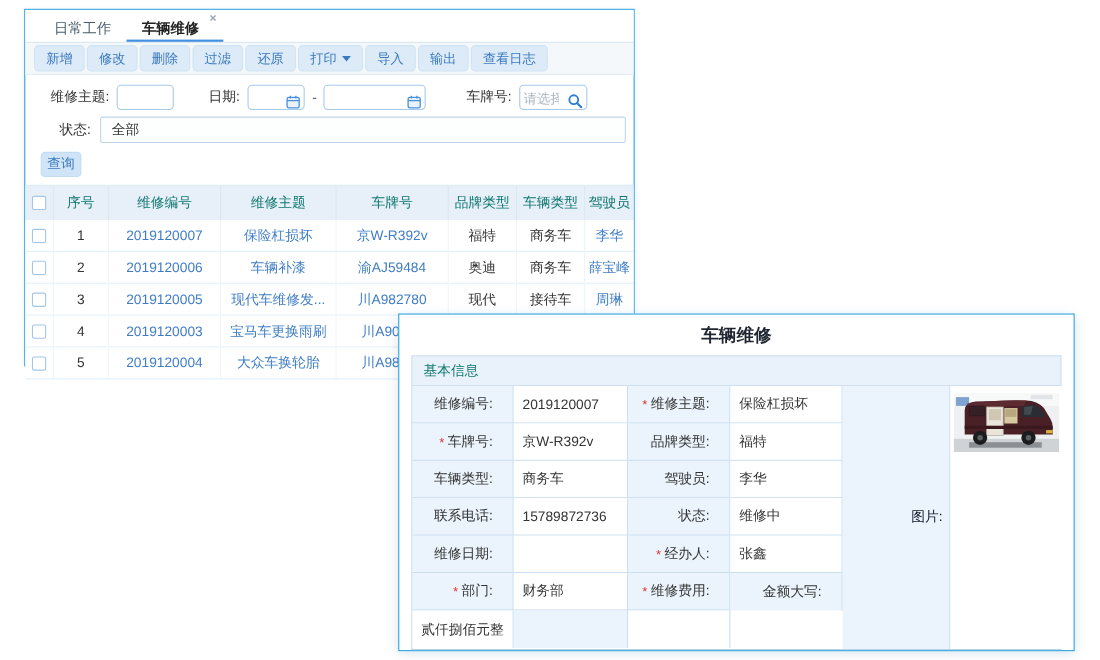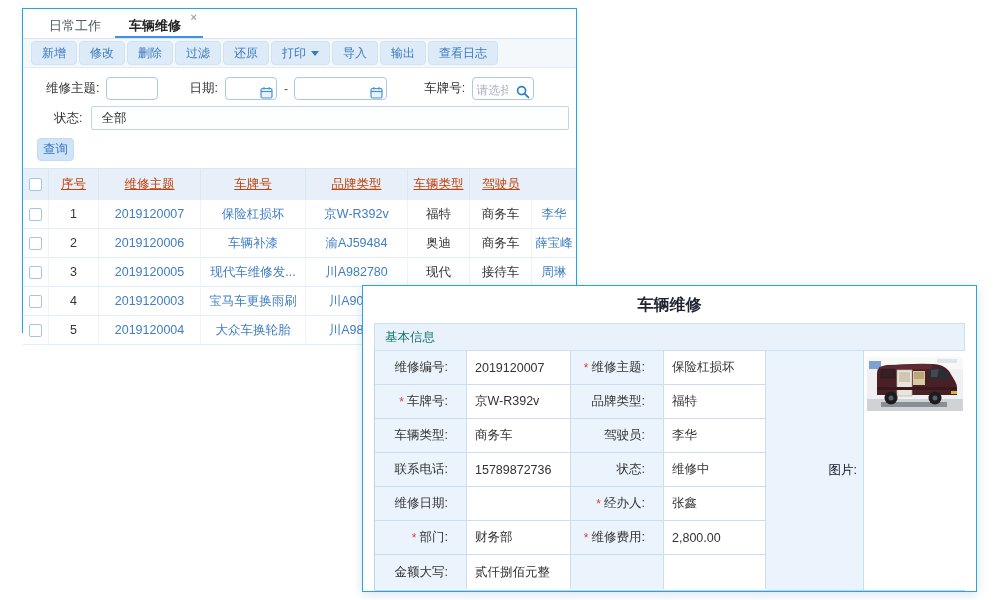--- a/index.html
+++ b/index.html
@@ -29,21 +29,21 @@
   .ml-topic { margin-left:23px; }
   .ml-date { margin-left:31px; }
   .ml-plate { margin-left:37px; }
   .icon-svg { flex:none; display:block; }
   .filter-row2 { display:flex; align-items:center; margin-top:6px; font-size:12.5px; color:#333; }
   .status-label { margin-left:31px; }
   .status-select { flex:1; margin-left:9px; margin-right:7px; height:24px; border:1px solid #c2d6ea; border-radius:2px; background:#fdfefe; display:flex; align-items:center; padding-left:9px; font-size:12.5px; color:#333; }
   .query-btn { display:inline-block; margin:8px 0 0 14px; background:#cfe4f6; border:1px solid #c2dcf2; color:#3b79bd; font-size:12.5px; line-height:1; padding:4px 5px; border-radius:4px; cursor:pointer; }
   .grid-table { margin-top:7px; border-top:1px solid #d9e8f4; }
   .trow { display:grid; grid-template-columns:26px 50px 102px 105px 102px 62px 62px 44px; align-items:center; }
-  .thead { background:#e7f0f9; color:#c2410c; height:31px; font-size:12.5px;text-decoration:underline; }
+  .thead { background:#e7f0f9; color:#0f766e; height:31px; font-size:12.5px; }
   .tbody-row { height:29px; background:#fff; border-bottom:1px solid #e2eef8; font-size:12.5px; color:#333; }
   .tcell { text-align:center; overflow:hidden; white-space:nowrap; text-overflow:ellipsis; padding:0 2px; }
   .thead .tcell { border-right:1px solid #d9e8f4; height:31px; line-height:31px; }
   .thead .tcell:last-child { border-right:none; }
   .tbody-row .tcell { border-right:1px solid #eef5fb; height:28px; line-height:28px; }
   .tbody-row .tcell:last-child { border-right:none; }
   .lnk { color:#3f7dc4; cursor:pointer; }
   .checkbox { width:13px; height:13px; border:1px solid #a3c6e6; border-radius:2px; background:#fff; margin:0 auto; cursor:pointer; }
 
   
@@ -128,20 +128,21 @@
     </div>
 
     <button class="query-btn">查询</button>
 
     <div class="grid-table">
       <div class="trow thead">
         <div class="tcell">
           <div class="checkbox" style="margin-top:9px"></div>
         </div>
         <div class="tcell">序号</div>
+        <div class="tcell">维修编号</div>
         <div class="tcell">维修主题</div>
         <div class="tcell">车牌号</div>
         <div class="tcell">品牌类型</div>
         <div class="tcell">车辆类型</div>
         <div class="tcell">驾驶员</div>
       </div>
       <div id="table-body">
           <div class="trow tbody-row">
             <div class="tcell" style="padding-top: 8px;">
               <div class="checkbox"></div>
@@ -256,21 +257,20 @@
           <div class="dcell val">张鑫</div>
           <div class="dcell lab">
             <span class="req-star">*</span>
             <span>部门:</span>
           </div>
           <div class="dcell val">财务部</div>
           <div class="dcell lab">
             <span class="req-star">*</span>
             <span>维修费用:</span>
           </div>
-          <div class="dcell val">2,800.00</div>
           <div class="dcell lab lastrow">
             <span>金额大写:</span>
           </div>
           <div class="dcell val lastrow">贰仟捌佰元整</div>
           <div class="dcell lab lastrow">
             <span></span>
           </div>
           <div class="dcell val lastrow"></div>
         </div>
       <div class="pic-label-col">图片:</div>

